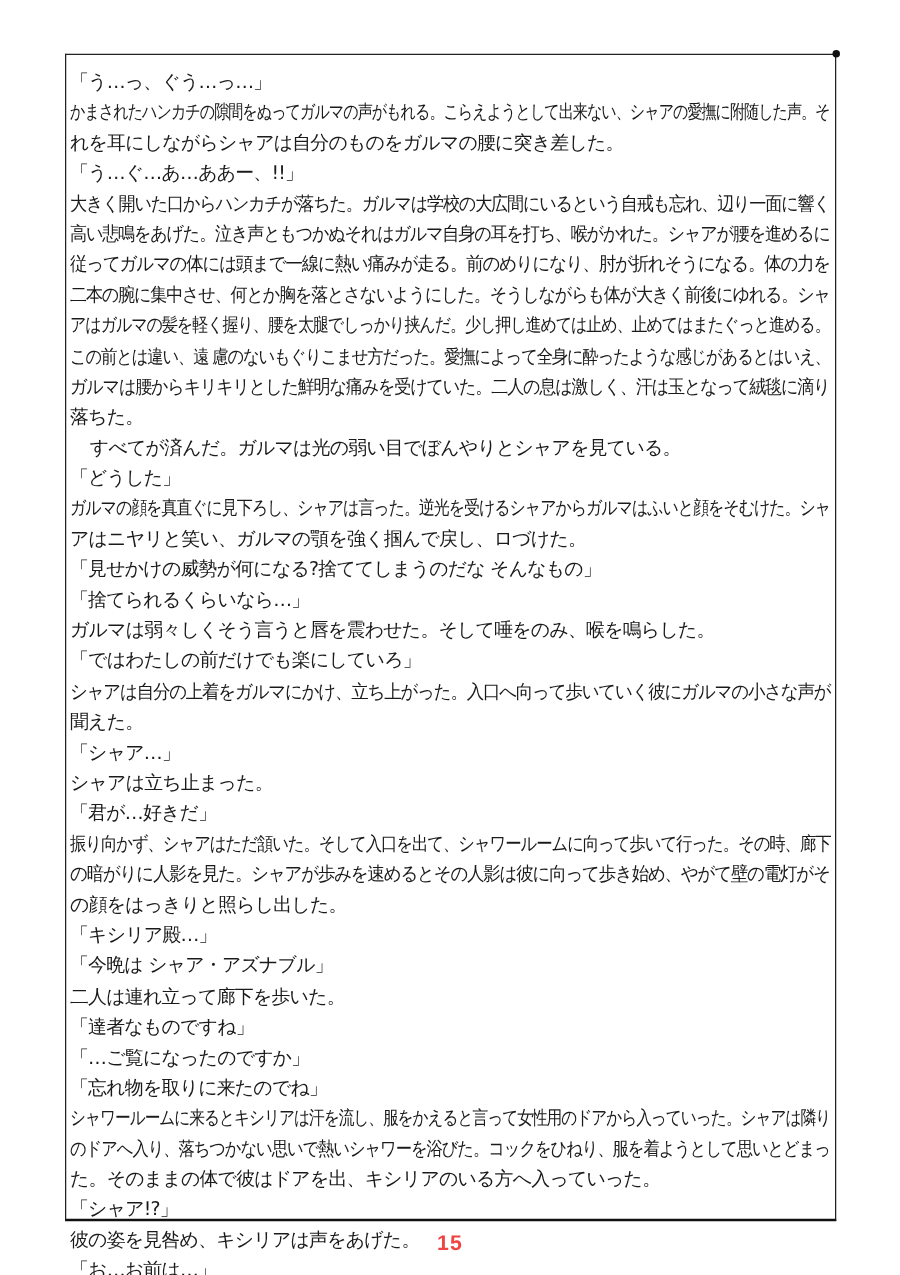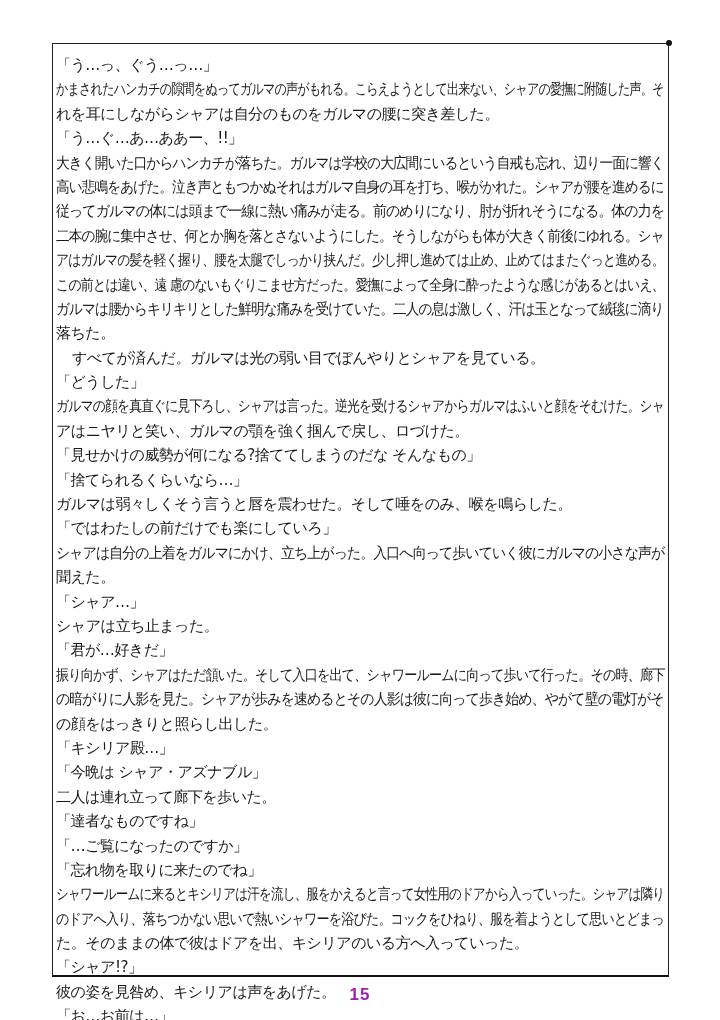--- a/index.html
+++ b/index.html
@@ -60,21 +60,21 @@
   .page-number {
     position: absolute;
     left: 0;
     width: 720px;
     top: 985px;
     text-align: center;
     font-family: "Liberation Sans", sans-serif;
     font-weight: bold;
     font-size: 17px;
     letter-spacing: 1px;
-    color: #a21caf;
+    color: #ef4444;
   }
 </style>
 </head>
 <body>
 
 <div class="page-frame">
   <div class="corner-dot"></div>
   <div class="text-body" id="text-body">
       <div class="line" style="overflow: visible; transform: scaleX(0.993464);">「う…っ、ぐう…っ…」</div>
       <div class="line full" style="overflow: visible; transform: scaleX(0.795812);">かまされたハンカチの隙間をぬってガルマの声がもれる。こらえようとして出来ない、シャアの愛撫に附随した声。そ</div>

